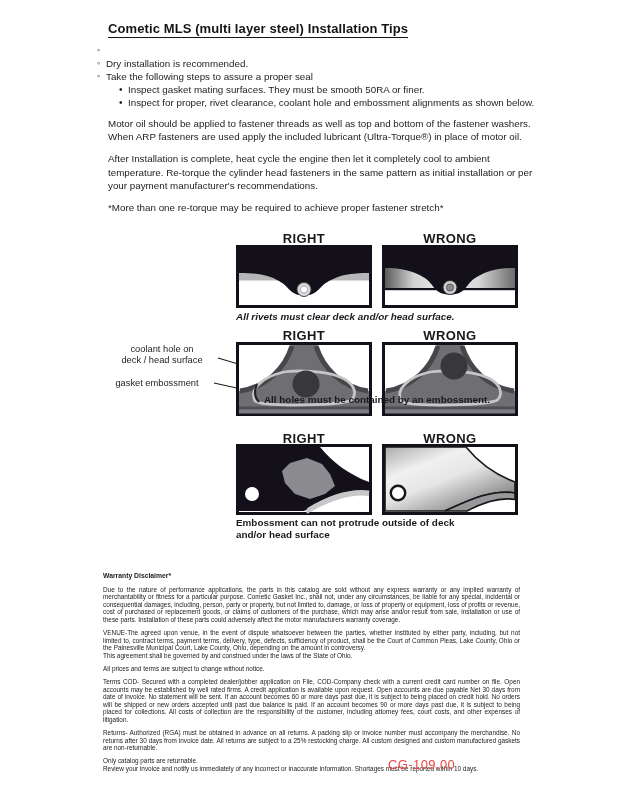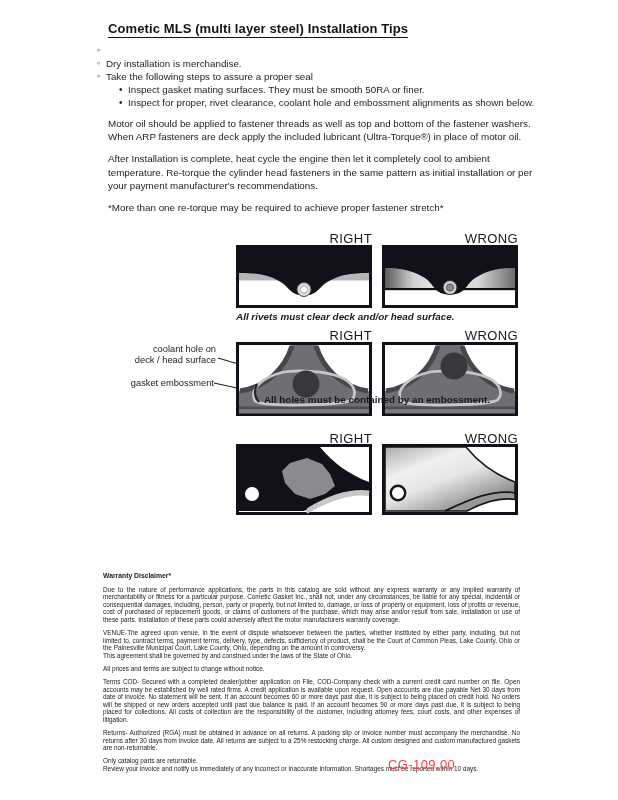--- a/index.html
+++ b/index.html
@@ -26,25 +26,25 @@
   .bullet-row { display: flex; }
   .bullet-row .marker { width: 9px; flex: 0 0 9px; font-size: 9px; }
   .sub-rows { padding-left: 22px; }
   .sub-rows .marker { width: 9px; flex: 0 0 9px; font-size: 10px; }
 
   .diesel { left: 108px; top: 117px; width: 428px; font-size: 9.8px; line-height: 13.2px; }
   .diesel h2 { font-size: 11px; font-weight: 700; color: #141416; margin-bottom: 7px; }
   .diesel p { margin-bottom: 9px; }
   .diesel .note { margin-bottom: 0; }
 
-  .dg-header { width: 136px; text-align: right; font-size: 13px; font-weight: 400; color: #18181a; letter-spacing: 0.4px; }
+  .dg-header { width: 136px; text-align: center; font-size: 13px; font-weight: 700; color: #18181a; letter-spacing: 0.4px; }
   .dg-caption { font-size: 9.9px; font-weight: 700; color: #1a1a1c; line-height: 12px; }
   .preline { white-space: pre-line; }
 
-  .d2-label { font-size: 9.3px; line-height: 11px; text-align: right; color: #1d1d1f; }
+  .d2-label { font-size: 9.3px; line-height: 11px; text-align: center; color: #1d1d1f; }
 
   .warranty { left: 103px; top: 572px; width: 417px; font-size: 6.4px; line-height: 7.6px; color: #222224; text-align: justify; }
   .warranty h3 { font-size: 6.8px; font-weight: 700; margin-bottom: 6px; text-align: left; }
   .warranty p { margin-bottom: 5.5px; }
 
   .footer-code { left: 388px; top: 757px; font-size: 13px; color: #ef4444; letter-spacing: 0.4px; }
 
   svg { display: block; }
 </style>
 </head>
@@ -53,40 +53,40 @@
 <div class="page">
 
   <div class="abs doc-title">Cometic MLS (multi layer steel) Installation Tips</div>
 
   <div class="abs bullets">
     <div class="bullet-row">
       <span class="marker">◦</span>
     </div>
     <div class="bullet-row">
       <span class="marker">◦</span>
-      <span>Dry installation is merchandise.</span>
+      <span>Dry installation is recommended.</span>
     </div>
     <div class="bullet-row">
       <span class="marker">◦</span>
       <span>Take the following steps to assure a proper seal</span>
     </div>
     <div class="sub-rows">
       <div class="bullet-row">
         <span class="marker">•</span>
         <span>Inspect gasket mating surfaces.  They must be smooth 50RA or finer.</span>
       </div>
       <div class="bullet-row">
         <span class="marker">•</span>
         <span>Inspect for proper, rivet clearance, coolant hole and embossment alignments as shown below.</span>
       </div>
     </div>
   </div>
 
   <div class="abs diesel">
-    <p>Motor oil should be applied to fastener threads as well as top and bottom of the fastener washers. When ARP fasteners are deck apply the included lubricant (Ultra-Torque®) in place of motor oil.</p>
+    <p>Motor oil should be applied to fastener threads as well as top and bottom of the fastener washers. When ARP fasteners are used apply the included lubricant (Ultra-Torque®) in place of motor oil.</p>
     <p>After Installation is complete, heat cycle the engine then let it completely cool to ambient temperature. Re-torque the cylinder head fasteners in the same pattern as initial installation or per your payment manufacturer's recommendations.</p>
     <p class="note">*More than one re-torque may be required to achieve proper fastener stretch*</p>
   </div>
 
   <div class="abs dg-header" style="left:236px; top:231px;">RIGHT</div>
   <div class="abs dg-header" style="left:382px; top:231px;">WRONG</div>
 
   <svg class="abs" style="left:236px; top:245px;" width="136" height="63" viewBox="0 0 136 63">
     <rect x="1.5" y="1.5" width="133" height="60" fill="#ffffff" stroke="#14101a" stroke-width="3"></rect>
     <rect x="3" y="28" width="130" height="7.5" fill="#b6b6b8"></rect>
@@ -172,20 +172,22 @@
         <stop offset="60%" stop-color="#e6e6e6"></stop>
         <stop offset="100%" stop-color="#8f8f8f"></stop>
       </linearGradient>
     </defs>
     <rect x="1.5" y="1.5" width="133" height="68" fill="#ffffff" stroke="#14101a" stroke-width="3"></rect>
     <path d="M3,3 H84 C97,19 114,31 133,38 V49 C110,45 87,56 63,67 H3 Z" fill="url(#g3)" stroke="#161616" stroke-width="1.6"></path>
     <path d="M133,49 C110,45 87,56 63,67 H85 C101,58.5 119,53 133,55.5 Z" fill="#98989c" stroke="#161616" stroke-width="1.6"></path>
     <circle cx="16" cy="49" r="7.2" fill="#ffffff" stroke="#161616" stroke-width="2.4"></circle>
   </svg>
 
+  <div class="abs dg-caption preline" style="left:236px; top:517px; width:280px;">Embossment can not protrude outside of deck
+and/or head surface</div>
 
   <div class="abs warranty">
     <h3>Warranty Disclaimer*</h3>
     <p class="preline">Due to the nature of performance applications, the parts in this catalog are sold without any express warranty or any implied warranty of merchantability or fitness for a particular purpose.  Cometic Gasket Inc., shall not, under any circumstances, be liable for any special, incidental or consequential damages, including, person, party or property, but not limited to, damage, or loss of property or equipment, loss of profits or revenue, cost of purchased or replacement goods, or claims of customers of the purchase, which may arise and/or result from sale, installation or use of these parts.  Installation of these parts could adversely affect the motor manufacturers warranty coverage.</p>
     <p class="preline">VENUE-The agreed upon venue, in the event of dispute whatsoever between the parties, whether instituted by either party, including, but not limited to, contract terms, payment terms, delivery, type, defects, sufficiency of product, shall be the Court of Common Pleas, Lake County, Ohio or the Painesville Municipal Court, Lake County, Ohio, depending on the amount in controversy.
 This agreement shall be governed by and construed under the laws of the State of Ohio.</p>
     <p class="preline">All prices and terms are subject to change without notice.</p>
     <p class="preline">Terms COD- Secured with a completed dealer/jobber application on File, COD-Company check with a current credit card number on file.  Open accounts may be established by well rated firms.  A credit application is available upon request.  Open accounts are due payable Net 30 days from date of invoice.  No statement will be sent.  If an account becomes 60 or more days past due, it is subject to being placed on credit hold.  No orders will be shipped or new orders accepted until past due balance is paid.  If an account becomes 90 or more days past due, it is subject to being placed for collections.  All costs of collection are the responsibility of the customer, including attorney fees, court costs, and other expenses of litigation.</p>
     <p class="preline">Returns- Authorized (RGA) must be obtained in advance on all returns.  A packing slip or invoice number must accompany the merchandise.  No returns after 30 days from invoice date.  All returns are subject to a 25% restocking charge.  All custom designed and custom manufactured gaskets are non-returnable.</p>
     <p class="preline">Only catalog parts are returnable.

